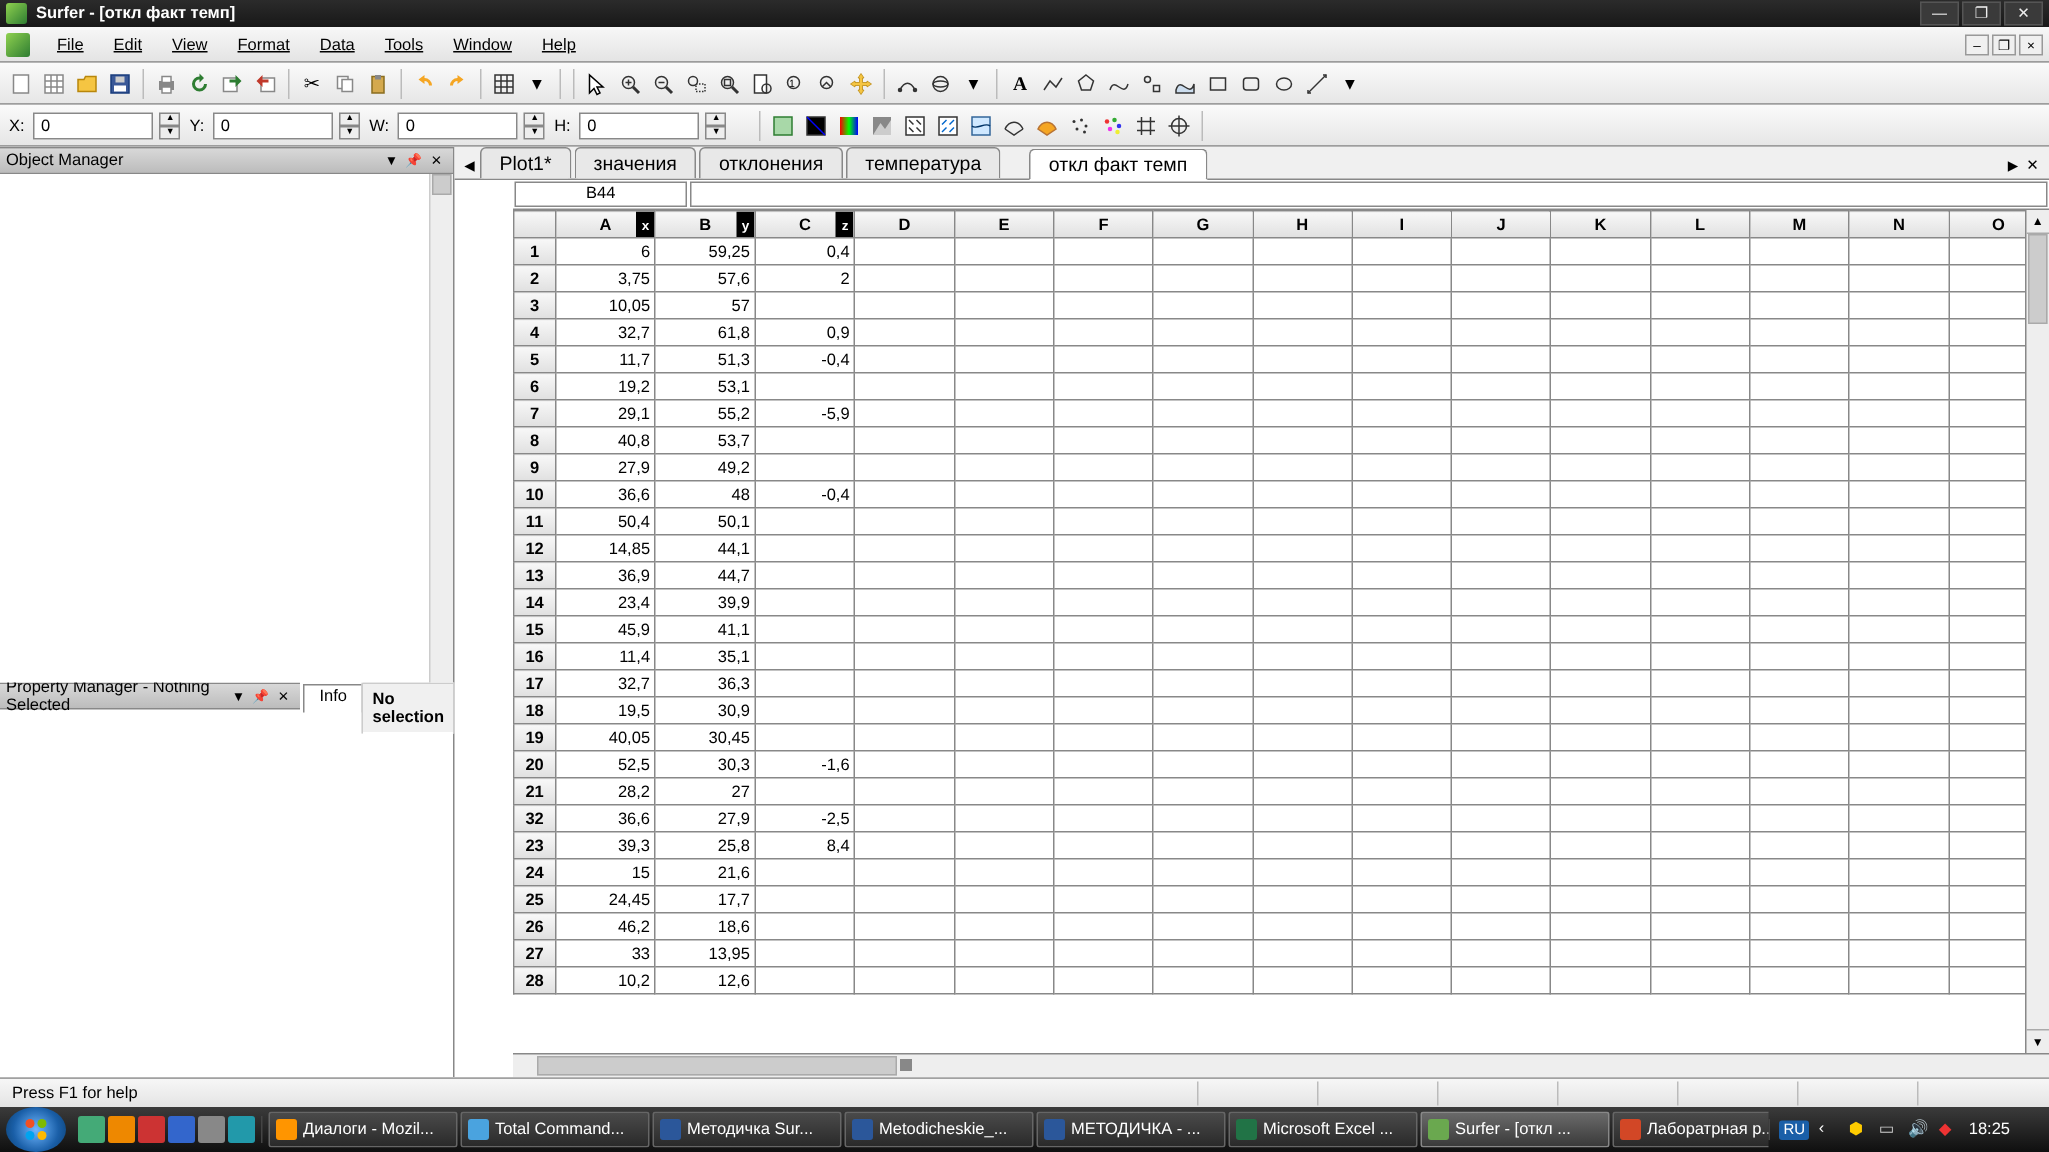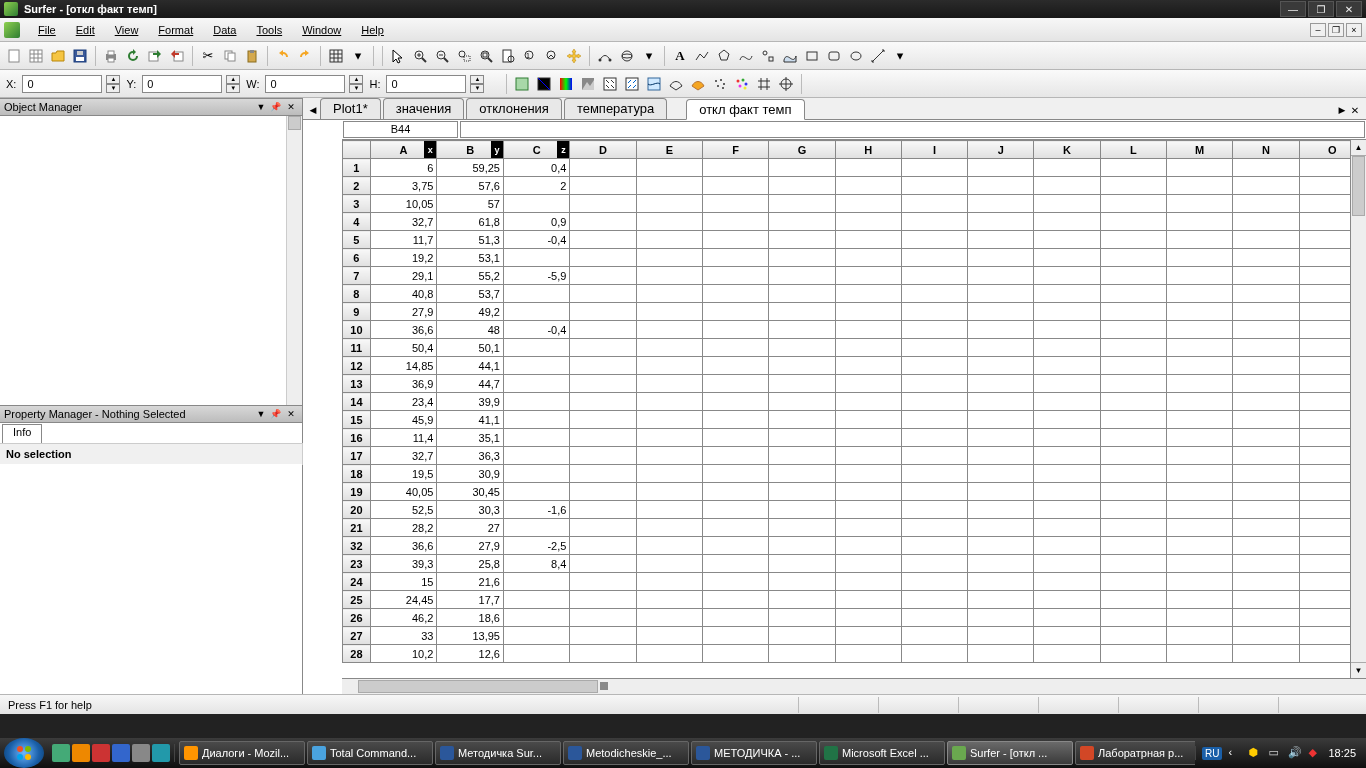--- a/index.html
+++ b/index.html
@@ -23,21 +23,21 @@
   .spin { width: 14px; display:flex; flex-direction:column; }
   .spin div { height: 9px; border:1px solid #888; background:#eee; font-size:6px; display:flex;align-items:center;justify-content:center;}
   .main { flex: 1; display: flex; min-height: 0; background: #fff; }
   .left-col { width: 303px; display: flex; flex-direction: column; border-right: 1px solid #888; }
   .panel-hdr { height: 18px; background: linear-gradient(#d8d8d8,#bcbcbc); border-top:1px solid #888; border-bottom:1px solid #888; display: flex; align-items: center; padding: 0 4px; color: #000; font-size: 11px; }
   .panel-hdr .title { flex: 1; }
   .panel-hdr .pbtn { width: 14px; height: 14px; display:flex;align-items:center;justify-content:center; font-size:9px; margin-left:1px;}
   .obj-body { flex: 1; background: #fff; position: relative; }
   .obj-body .scr { position:absolute; right:0; top:0; bottom:0; width:16px; background:#eee; border-left:1px solid #ccc;}
   .obj-body .scr .thumb{position:absolute;top:0;left:1px;right:1px;height:14px;background:#ccc;border:1px solid #aaa;}
-  .prop-panel { display:flex; flex-direction:column; }
+  .prop-panel { display:flex; flex-direction:row; }
   .info-tab { height: 20px; display:flex; padding-top:1px;}
   .info-tab .tab { border:1px solid #888; border-bottom:none; padding: 1px 10px; background:#fff; margin-left:2px;}
   .prop-body { flex:1; border-top:1px solid #888;}
   .prop-body .row { padding: 4px 6px; border:1px solid #ccc; background:#f0f0f0; font-weight:bold; margin:-1px;}
   .prop-body .white { height: 230px; background:#fff;}
   .right-col { flex: 1; display: flex; flex-direction: column; min-width:0;}
   .doctabs { height: 22px; display: flex; align-items: flex-end; border-bottom: 1px solid #888; padding: 0 4px; background: #f0f0f0; }
   .doctabs .nav { width:12px; height:18px; display:flex;align-items:center;justify-content:center; font-size:9px; }
   .doctabs .tab { padding: 2px 12px; border:1px solid #888; border-bottom:none; margin: 0 1px; background:#e8e8e8; border-radius: 4px 4px 0 0; cursor:default; font-size:13px;}
   .doctabs .tab.active { background:#fff; position:relative; top:1px; border-bottom:1px solid #fff;margin-left:18px;}
@@ -60,21 +60,21 @@
   .hscroll { height: 16px; background:#eee; border-top:1px solid #888; position:relative;}
   .hscroll .thumb{position:absolute;left:16px;top:1px;bottom:1px;width:240px;background:#ccc;border:1px solid #aaa;}
   .hscroll .knob{position:absolute;left:258px;top:3px;width:8px;height:8px;background:#888;}
   .vscroll { position:absolute; right:0; top:0; bottom:0; width:16px; background:#eee; border-left:1px solid #888;}
   .vscroll .up, .vscroll .down{height:16px;display:flex;align-items:center;justify-content:center;font-size:8px;border-bottom:1px solid #aaa;}
   .vscroll .down{position:absolute;bottom:0;left:0;right:0;border-top:1px solid #aaa;border-bottom:none;}
   .vscroll .thumb{position:absolute;top:16px;left:1px;right:1px;height:60px;background:#ccc;border:1px solid #aaa;}
   .statusbar { height: 20px; background: linear-gradient(#f7f7f7,#e4e4e4); border-top:1px solid #b6b6b6; display:flex; align-items:center; padding:0 8px; font-size:11px;}
   .statusbar .cells{display:flex;gap:0;margin-left:auto;}
   .statusbar .cells div{width:80px;border-left:1px solid #bbb;height:16px;}
-  .taskbar { height: 30px; background: linear-gradient(#3b3b3b,#0f0f0f); display:flex; align-items:center; color:#fff; font-size:11px; padding-right:4px;margin-top:24px;}
+  .taskbar { height: 30px; background: linear-gradient(#3b3b3b,#0f0f0f); display:flex; align-items:center; color:#fff; font-size:11px; padding-right:20px;}
   .taskbar .start { width:40px; height:30px; background: radial-gradient(circle at 50% 50%, #6fb7ff 0%, #1a5fa8 60%, #0a3d6e 100%); border-radius:50%; margin:0 4px; display:flex;align-items:center;justify-content:center;}
   .taskbar .ql { display:flex; gap:2px; padding:0 4px; border-right:1px solid #444;}
   .taskbar .ql .i { width:18px;height:18px;background:#555;border-radius:2px;}
   .taskbar .tasks { flex:1; display:flex; gap:2px; padding:0 4px; overflow:hidden;}
   .taskbar .task { height:24px; min-width:126px; max-width:126px; background: linear-gradient(#4a4a4a,#2a2a2a); border:1px solid #666; border-radius:2px; display:flex; align-items:center; padding:0 4px; gap:4px; overflow:hidden; white-space:nowrap;}
   .taskbar .task.active { background: linear-gradient(#6a6a6a,#3a3a3a); border-color:#888;}
   .taskbar .task .i{width:14px;height:14px;flex-shrink:0;border-radius:2px;}
   .taskbar .tray { display:flex; align-items:center; gap:6px; padding:0 6px; border-left:1px solid #444;}
   .taskbar .tray .lang{background:#1a5fa8;padding:1px 3px;border-radius:2px;font-size:10px;}
   .taskbar .tray .ic{width:14px;height:14px;}

